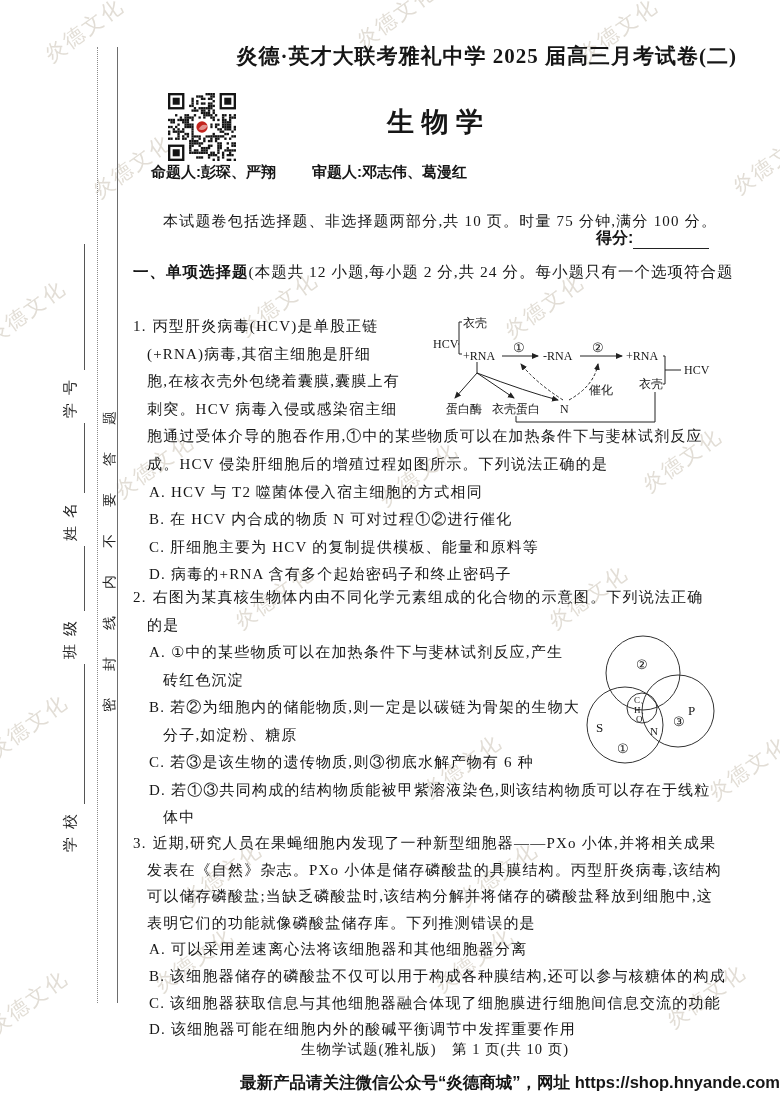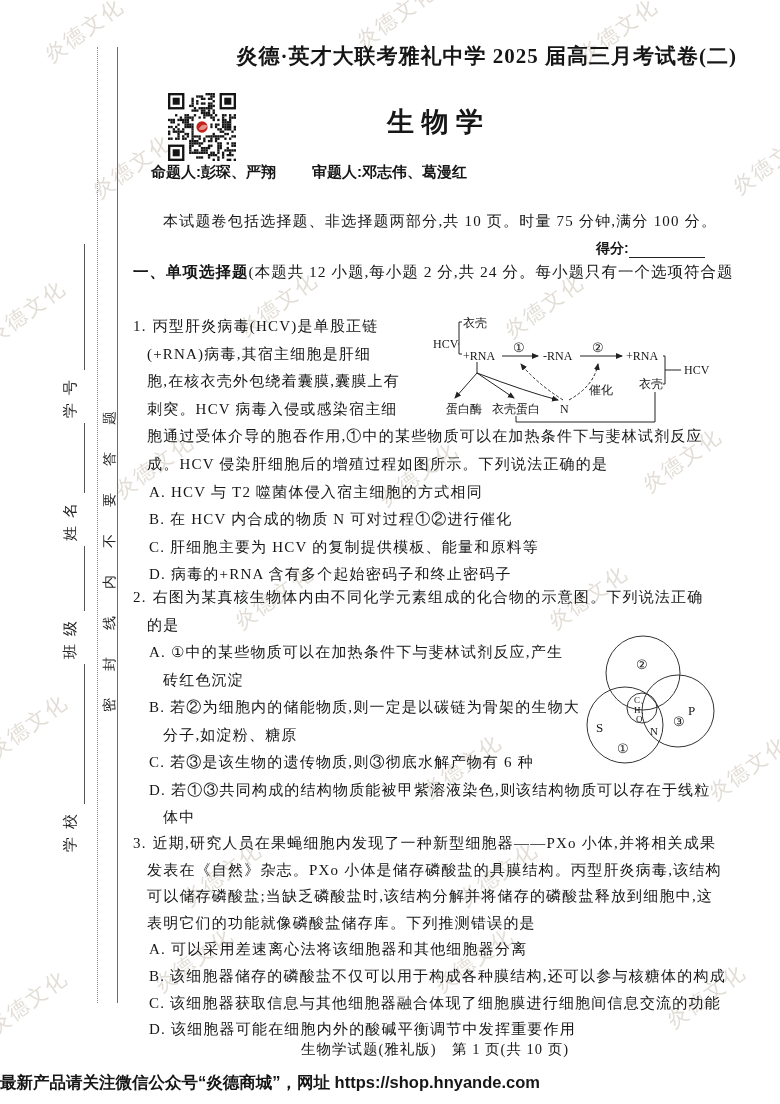--- a/index.html
+++ b/index.html
@@ -21,39 +21,39 @@
               white-space:nowrap;color:#222}
   
   .exam-title{left:133px;top:42px;width:604px;text-align:right;font-size:21px;font-weight:800;
               letter-spacing:1px;white-space:nowrap}
   .qr{left:168px;top:93px}
   .subject{left:133px;top:104px;width:604px;text-align:center;font-size:27px;font-weight:700;
            font-family:"Liberation Sans","DejaVu Sans",sans-serif;white-space:nowrap}
   .people{left:133px;top:163px;width:604px;text-align:left;font-size:15px}
   .people span{margin:0 18px}
   .intro{left:163px;top:212px;font-size:15px;letter-spacing:1.2px;white-space:nowrap}
-  .score{left:596px;top:240px;font-size:14px;white-space:nowrap}
+  .score{left:596px;top:228px;font-size:16px;white-space:nowrap}
   .score-u{display:inline-block;width:76px;height:16px;border-bottom:1px solid #222;vertical-align:bottom}
   .sec-heading{left:133px;top:260px;font-size:15.5px;letter-spacing:1px}
   .shln{height:24px;line-height:24px;white-space:nowrap}
   
   .q{position:absolute;left:133px;z-index:1;font-size:15px;letter-spacing:1.2px;width:620px}
   #q1{top:313px}  #q1 .ln{height:27.6px;line-height:27.6px;white-space:nowrap}
   #q2{top:584px}  #q2 .ln{height:27.5px;line-height:27.5px;white-space:nowrap}
   #q3{top:830px}  #q3 .ln{height:26.6px;line-height:26.6px;white-space:nowrap}
   .ind{padding-left:14px}
   .opt{padding-left:16px}
   .opt2{padding-left:30px}
   .qno{margin-right:6px}
   .diagram1{left:432px;top:310px;z-index:2}
   .venn{left:578px;top:626px;z-index:2}
   .diagram1 svg text, .venn svg text{font-family:"Liberation Serif","DejaVu Serif",serif}
   
   .page-footer{left:133px;top:1040px;width:604px;text-align:center;font-size:14.5px;letter-spacing:1px;white-space:nowrap}
-  .ad{left:0;top:1072px;width:780px;text-align:left;font-size:16.5px;font-weight:700;
+  .ad{left:0;top:1072px;width:780px;text-align:right;font-size:16.5px;font-weight:700;
       font-family:"Liberation Sans","DejaVu Sans",sans-serif;white-space:nowrap}
 </style>
 </head>
 <body>
 
 <div class="page">
 
   <div class="ct vline-dot"></div>
   <div class="ct vline-solid"></div>
   <div class="ct fields-strip">

